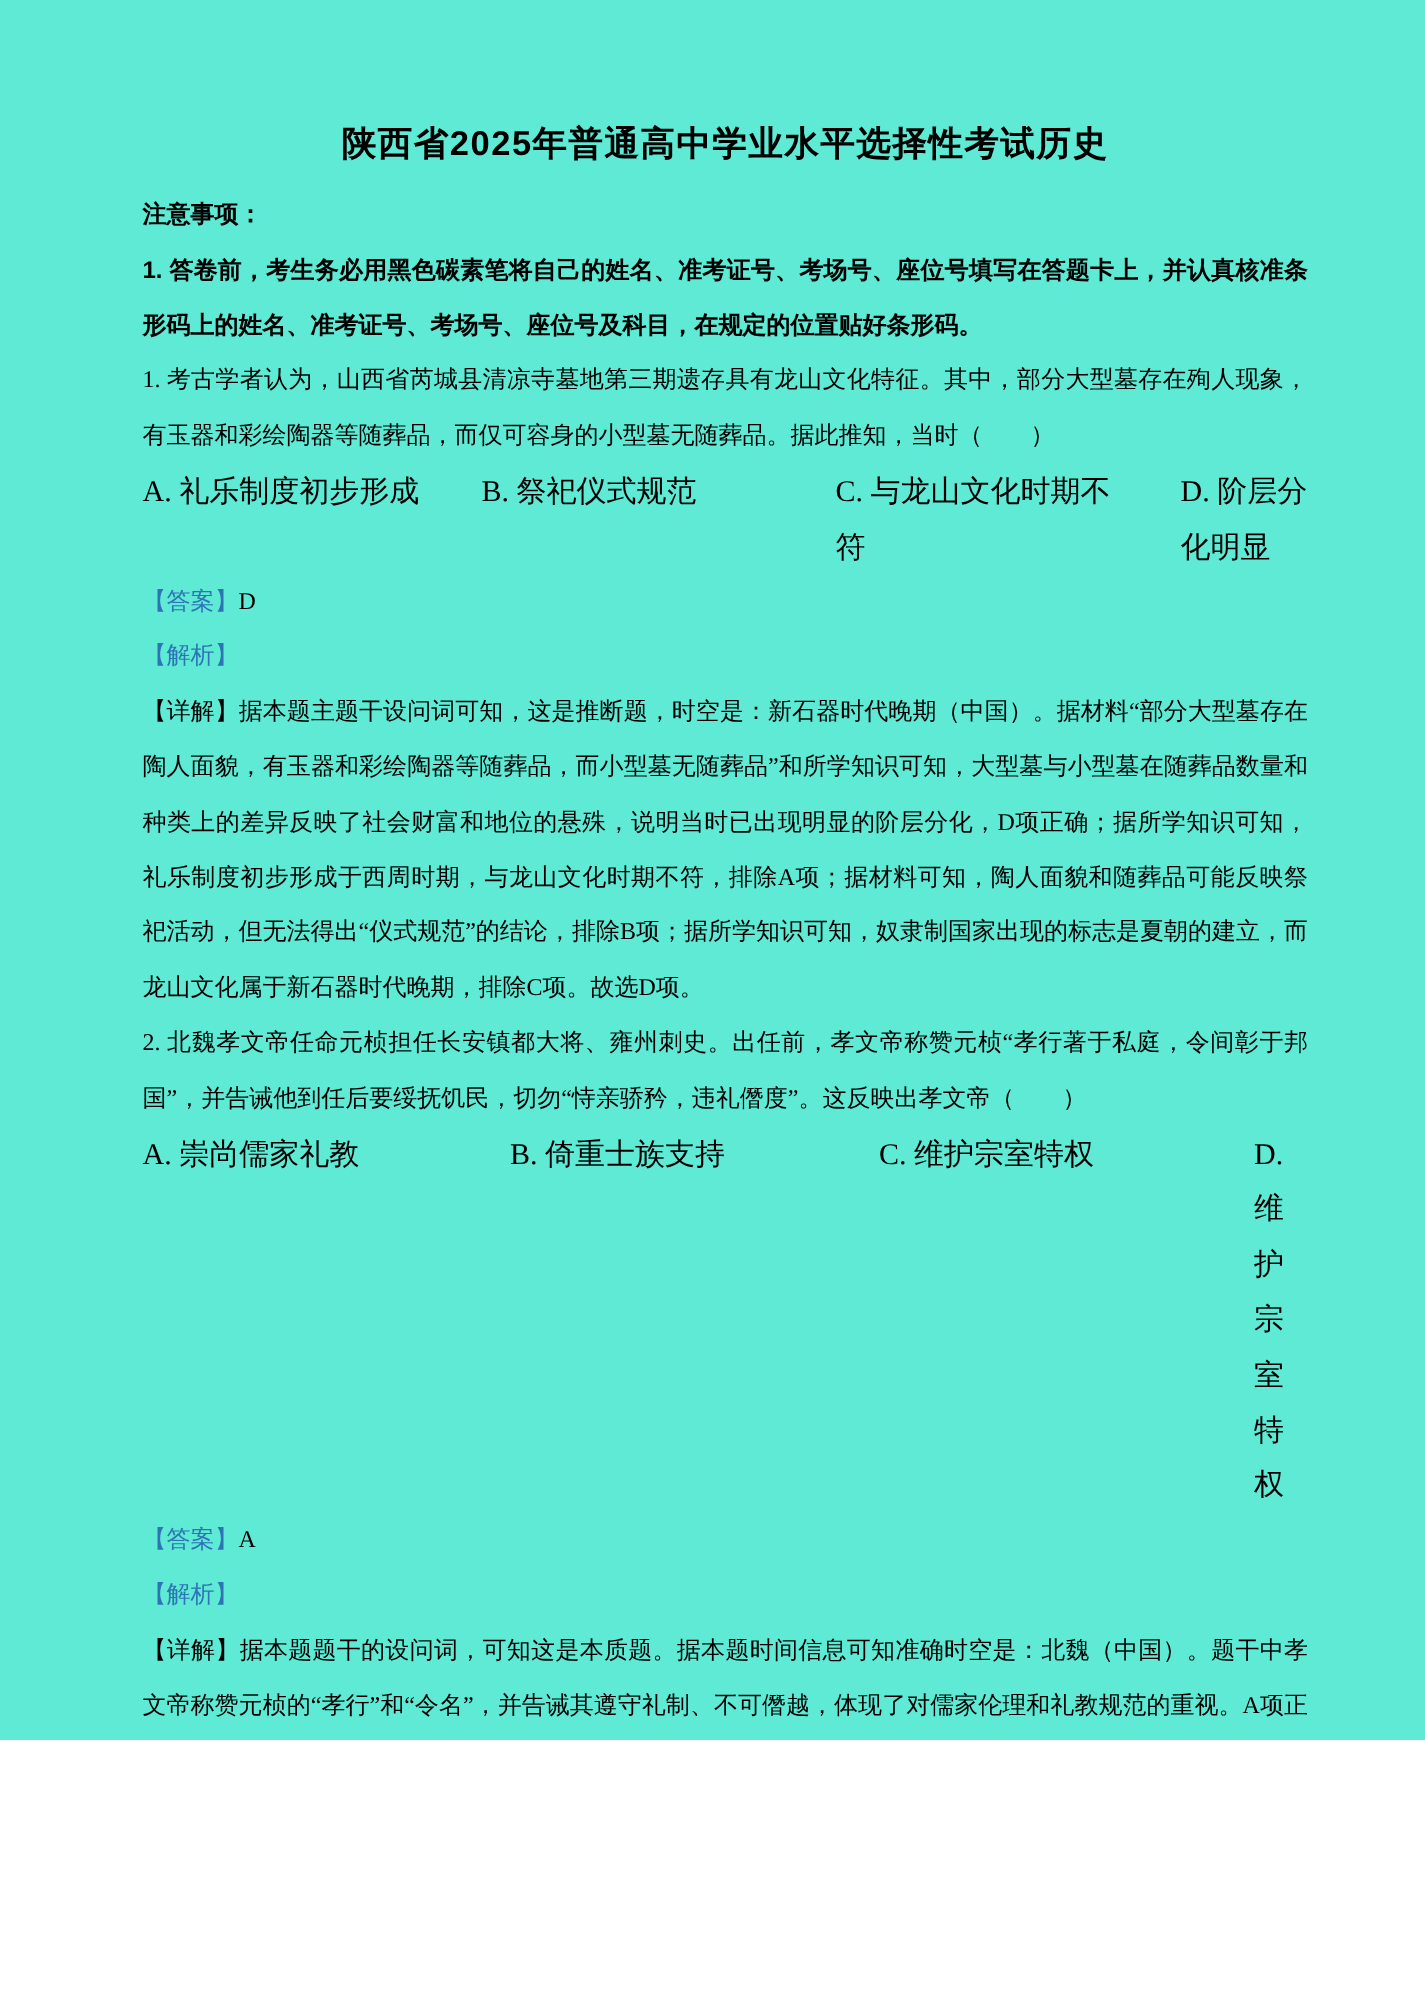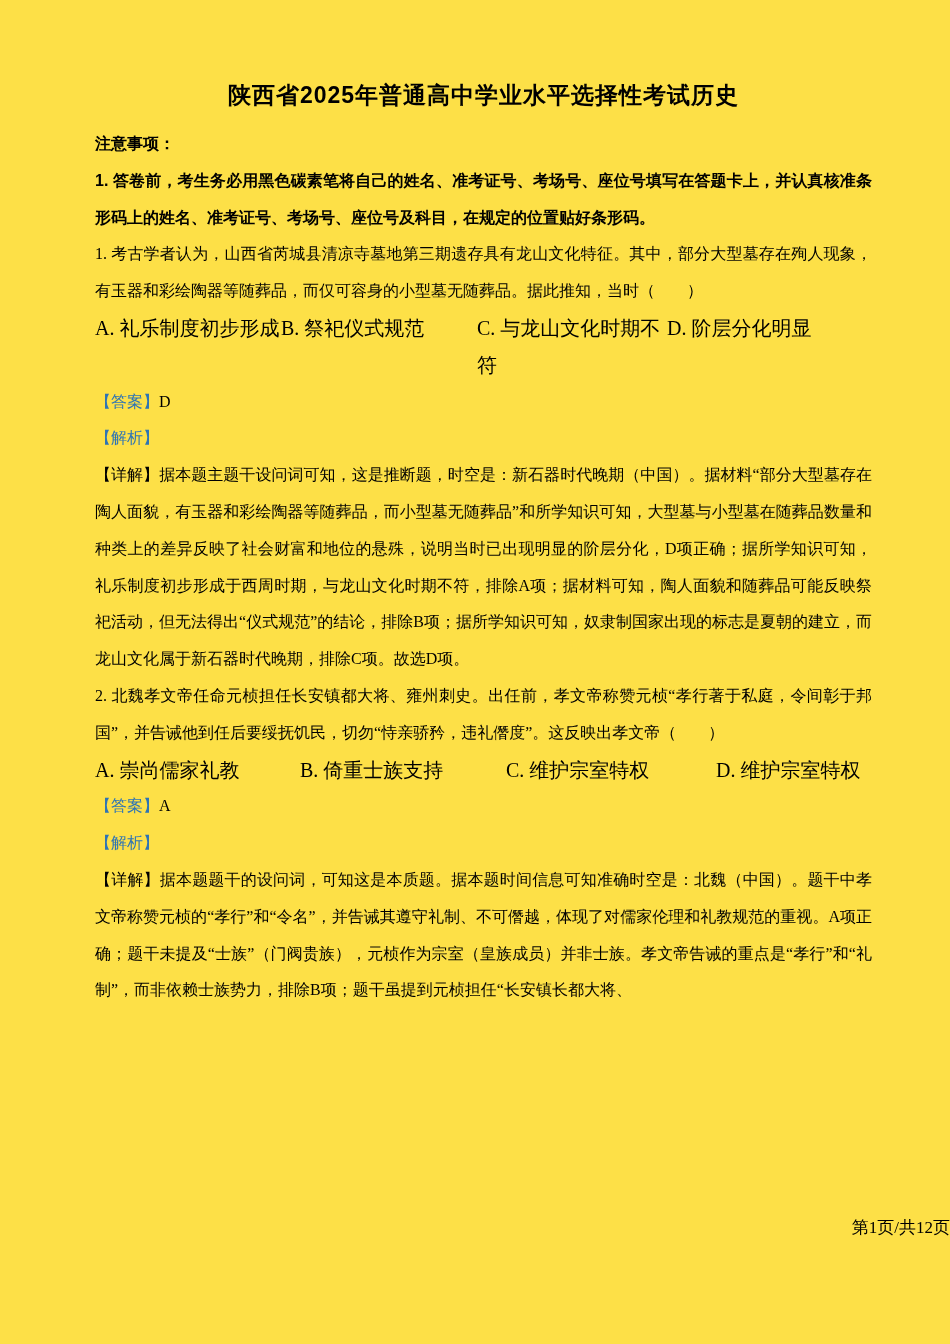--- a/index.html
+++ b/index.html
@@ -1,20 +1,20 @@
 <!DOCTYPE html>
 <html><head>
 <meta charset="utf-8">
 <style>
   html, body { margin: 0; padding: 0; background: #ffffff; }
   .page {
     position: relative;
     width: 950px;
-    height: 1344px;
-    background: #fde047;
+    height: 1160px;
+    background: #5eead4;
     color: #000000;
     font-family: "Liberation Serif", "DejaVu Serif", serif;
     overflow: hidden;
   }
   .content {
     position: absolute;
     left: 95px;
     right: 78px;
     top: 72px;
   }
@@ -33,20 +33,21 @@
     text-justify: inter-ideograph;
   }
   .bold {
     font-family: "Liberation Sans", "DejaVu Sans", sans-serif;
     font-weight: 700;
   }
   .options {
     display: grid;
     font-size: 20px;
     line-height: 36.8px;
+    gap: 40px;
   }
   .options.q1 { grid-template-columns: 186px 196px 190px auto; }
   .options.q2 { grid-template-columns: 205px 206px 210px auto; }
   .blue { color: #2E74B5; }
   .footer {
     position: absolute;
     left: 0;
     width: 100%;
     top: 1212px;
     text-align: right;

